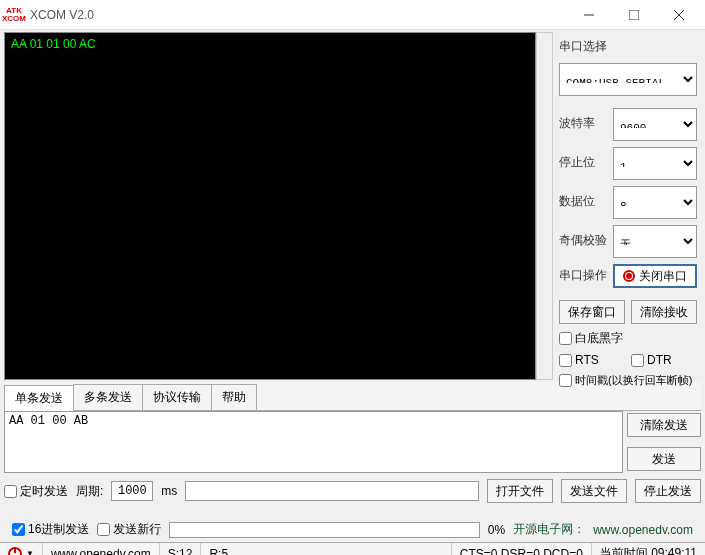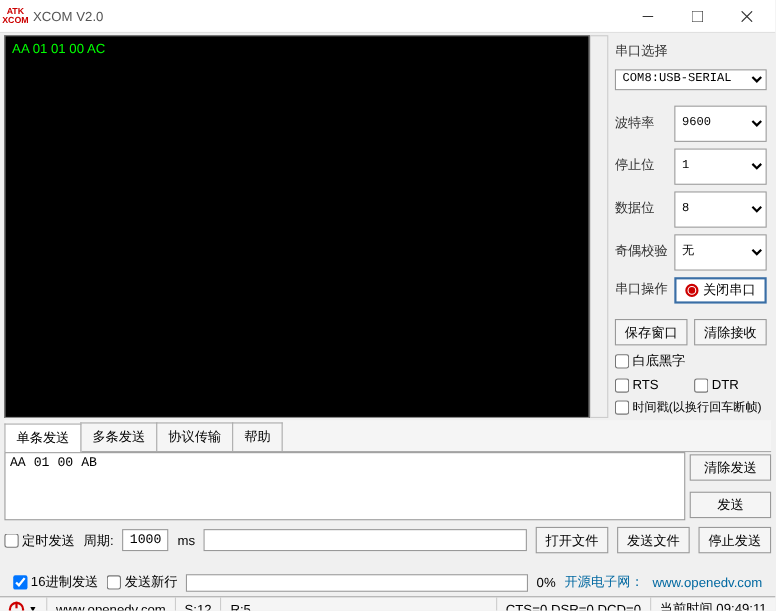--- a/index.html
+++ b/index.html
@@ -10,21 +10,21 @@
 .titlebar .title { flex: 1; color: #555; font-size: 12px; }
 .titlebar .winbtn { width: 45px; height: 30px; display: flex; align-items: center; justify-content: center; color: #555; }
 .main { display: flex; height: 352px; }
 .terminal { flex: 1; background: #000; color: #0f0; font-family: "Courier New", monospace; font-size: 13px; padding: 4px 6px; border: 1px solid #888; margin: 2px 0 2px 4px; overflow: auto; position: relative; }
 .terminal::-webkit-scrollbar { width: 16px; }
 .terminal::-webkit-scrollbar-track { background: #f0f0f0; }
 .terminal::-webkit-scrollbar-thumb { background: #ccc; }
 .vscroll { width: 17px; background: #f0f0f0; border: 1px solid #ccc; margin: 2px 2px 2px 0; }
 .sidepanel { width: 150px; padding: 8px 8px 4px 4px; display: flex; flex-direction: column; gap: 6px; }
 .sidepanel .lbl { color: #333; margin-bottom: 2px; }
-.sidepanel select { width: 100%; height: 33px; border: 1px solid #999; background: #fff; padding: 0 2px; font-family: "Courier New", monospace; font-size: 11px; }
+.sidepanel select { width: 100%; height: 33px; border: 1px solid #999; background: #fff; padding: 12px 2px; font-family: "Courier New", monospace; font-size: 11px; }
 .row { display: flex; align-items: center; gap: 4px; }
 .row .lbl { width: 50px; }
 .row select { flex: 1; }
 .opbtn { border: 2px solid #3a6ea5; background: #fff; height: 24px; display: flex; align-items: center; justify-content: center; gap: 4px; padding: 0 4px; flex: 1; }
 .rec-icon { width: 12px; height: 12px; border-radius: 50%; border: 2px solid #c00; display: flex; align-items: center; justify-content: center; }
 .rec-icon::after { content: ""; width: 6px; height: 6px; background: #c00; border-radius: 50%; }
 .btn { border: 1px solid #999; background: #f5f5f5; height: 24px; padding: 0 6px; display: flex; align-items: center; justify-content: center; }
 .btnrow { display: flex; gap: 6px; }
 .btnrow .btn { flex: 1; }
 .chk { display: flex; align-items: center; gap: 3px; }
@@ -34,21 +34,21 @@
 .tab.active { background: #fff; position: relative; top: 1px; }
 .sendarea { display: flex; margin: 0 4px; gap: 4px; }
 .sendbox { flex: 1; height: 62px; border: 1px solid #999; background: #fff; font-family: "Courier New", monospace; font-size: 12px; padding: 2px 4px; resize: none; }
 .sendbtns { width: 74px; display: flex; flex-direction: column; gap: 10px; padding-top: 2px; }
 .sendbtns .btn { height: 24px; }
 .ctrlrow { display: flex; align-items: center; gap: 8px; margin: 6px 4px 18px 4px; }
 .ctrlrow input[type=text] { width: 42px; height: 20px; border: 1px solid #999; text-align: center; font-family: "Courier New", monospace; }
 .pathbox { flex: 1; height: 20px; border: 1px solid #999; background: #fff; }
 .ctrlrow2 { display: flex; align-items: center; gap: 8px; margin: 4px 12px; }
 .progress { flex: 1; height: 16px; border: 1px solid #999; background: #fff; }
-.link { color: #0369a1; }
+.link { color: #14532d; }
 .statusbar { height: 22px; border-top: 1px solid #aaa; background: #f5f5f5; display: flex; align-items: center; }
 .statusbar .cell { border-right: 1px solid #ccc; padding: 0 8px; height: 100%; display: flex; align-items: center; }
 .power { width: 14px; height: 14px; border-radius: 50%; border: 2px solid #c00; position: relative; margin-right: 2px; }
 .power::after { content: ""; position: absolute; width: 2px; height: 6px; background: #c00; top: -2px; left: 4px; }
 .dropdown-arrow { font-size: 8px; margin-left: 2px; }
 </style>
 </head>
 <body>
 
 <div class="titlebar">

